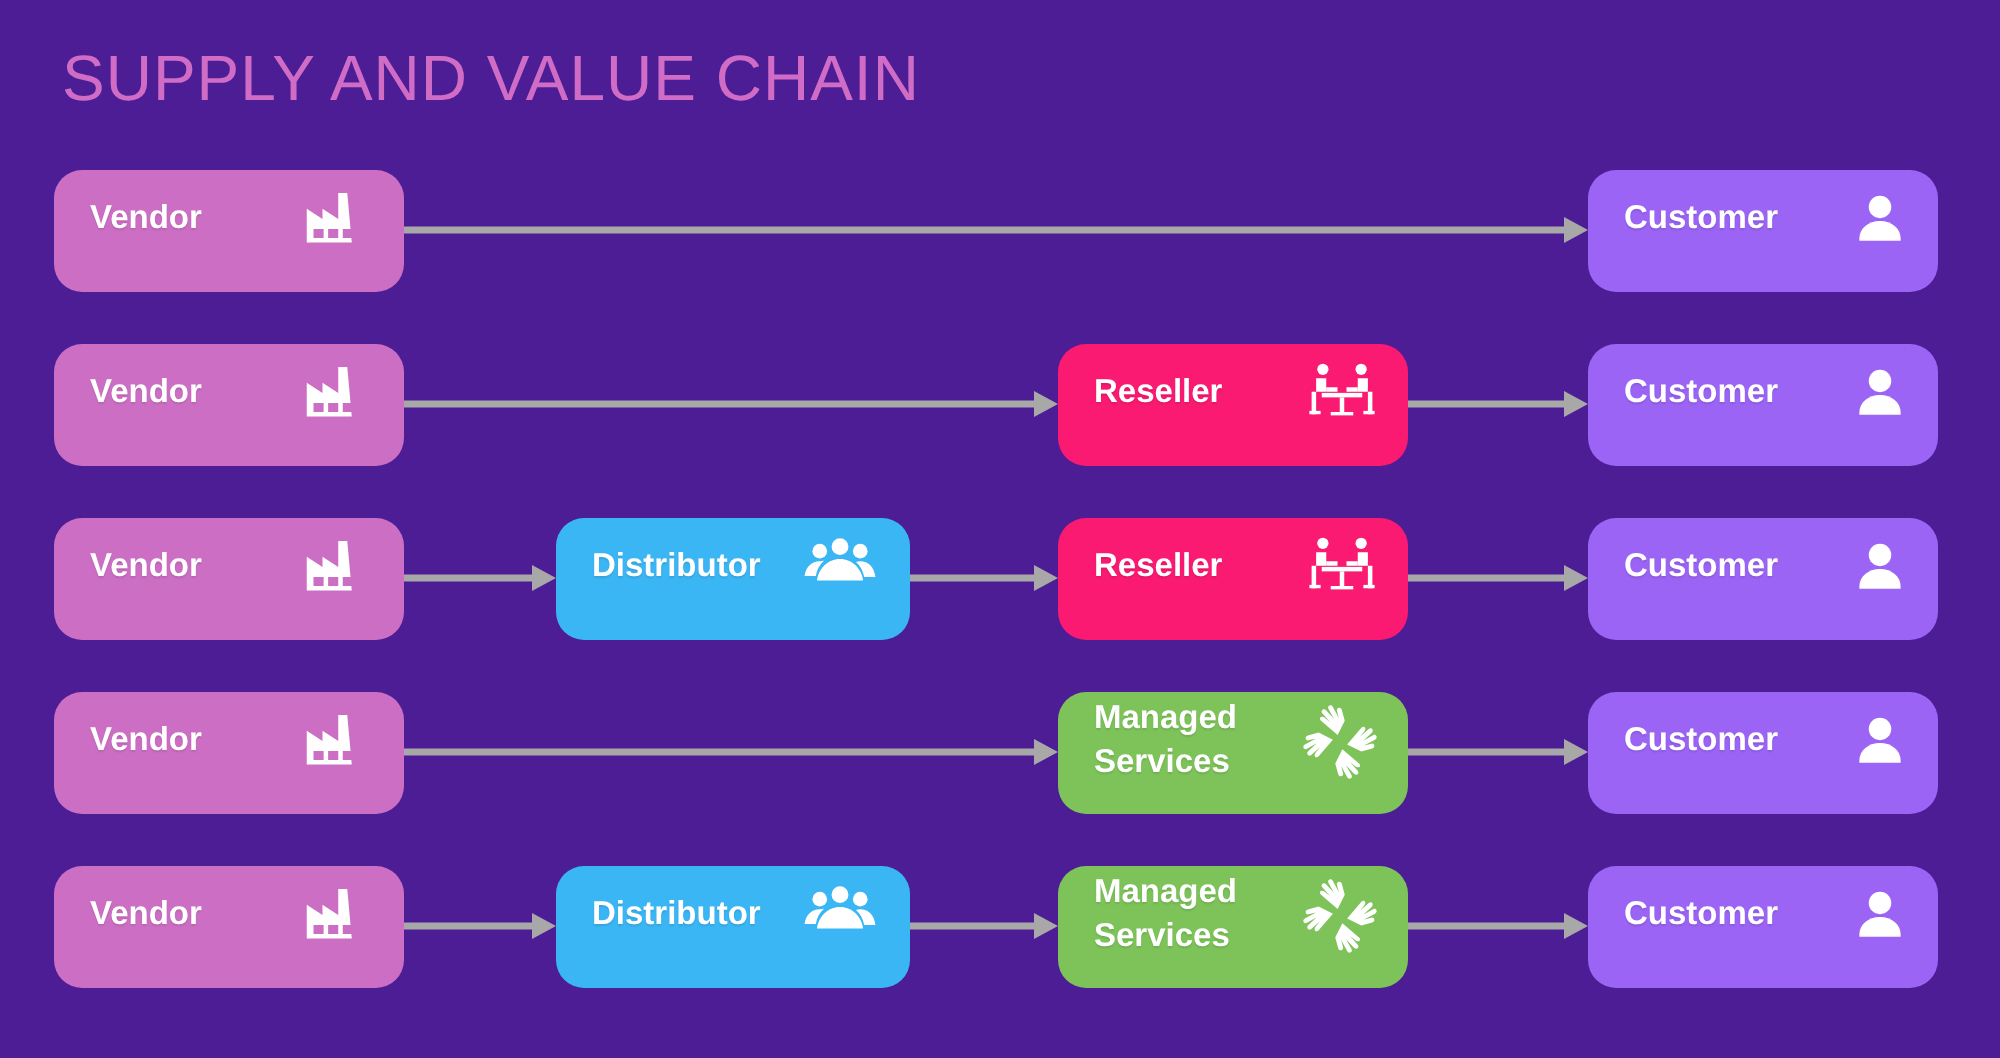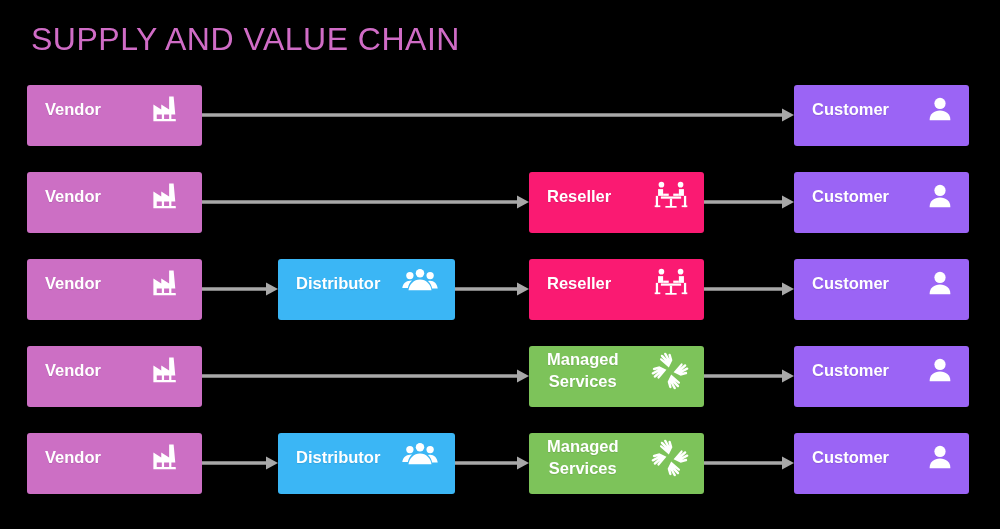--- a/index.html
+++ b/index.html
@@ -26,28 +26,27 @@
     letter-spacing: 0.5px;
     color: #d06cc6;
     white-space: nowrap;
     line-height: 40px;
   }
 
   
   .node {
     position: absolute;
     box-sizing: border-box;
-    border-radius: 3px;
+    border-radius: 14px;
     display: flex;
     align-items: center;
     justify-content: space-between;
     padding: 0 14px 12px 18px;
     color: #ffffff;
     z-index: 3;
-    text-align: center;
   }
   .node .label {
     font-size: 16.5px;
     font-weight: bold;
     line-height: 1.32;
     white-space: pre-line;
     text-shadow: 0 1px 1px rgba(0,0,0,0.10);
   }
   .node .icon {
     display: flex;
@@ -63,21 +62,21 @@
     position: absolute;
     height: 18px;
     z-index: 1;
     overflow: visible;
   }
   .connector svg { display: block; overflow: visible; }
 </style>
 </head>
 <body>
 
-<div id="canvas" style="background: #000000;">
+<div id="canvas" style="background: #4c1d95;">
   <div id="title" style="color: rgb(208, 108, 198);">SUPPLY AND VALUE CHAIN</div>
   <div id="nodes-layer">
       <div class="connector" style="left: 202px; top: 106px; width: 592px;">
         <svg width="592" height="18" viewBox="0 0 592 18">
           <line x1="0" y1="9" x2="581" y2="9" stroke="#a8a8a8" stroke-width="3.5"></line>
           <polygon points="580,2.5 592,9 580,15.5" fill="#a8a8a8"></polygon>
         </svg>
       </div>
       <div class="node" style="left: 27px; top: 85px; width: 175px; height: 61px; background: rgb(204, 111, 196);">
         <span class="label">Vendor</span>

